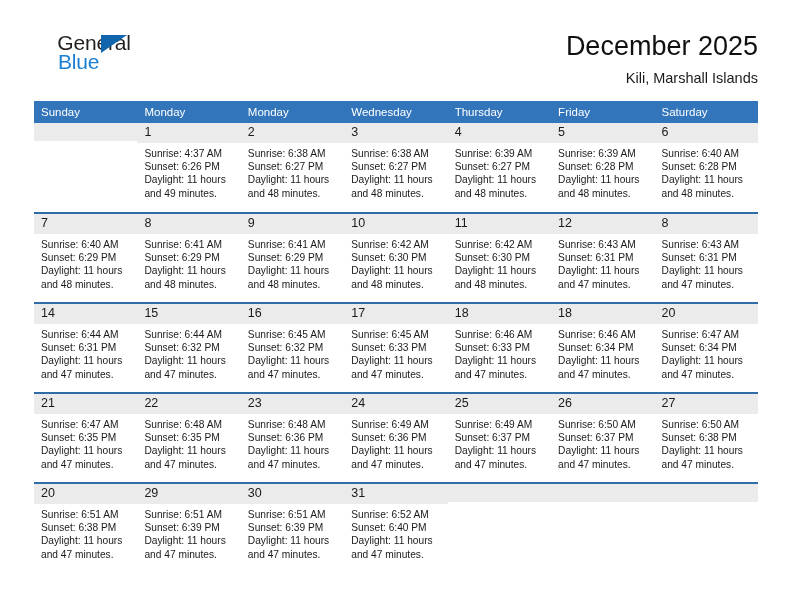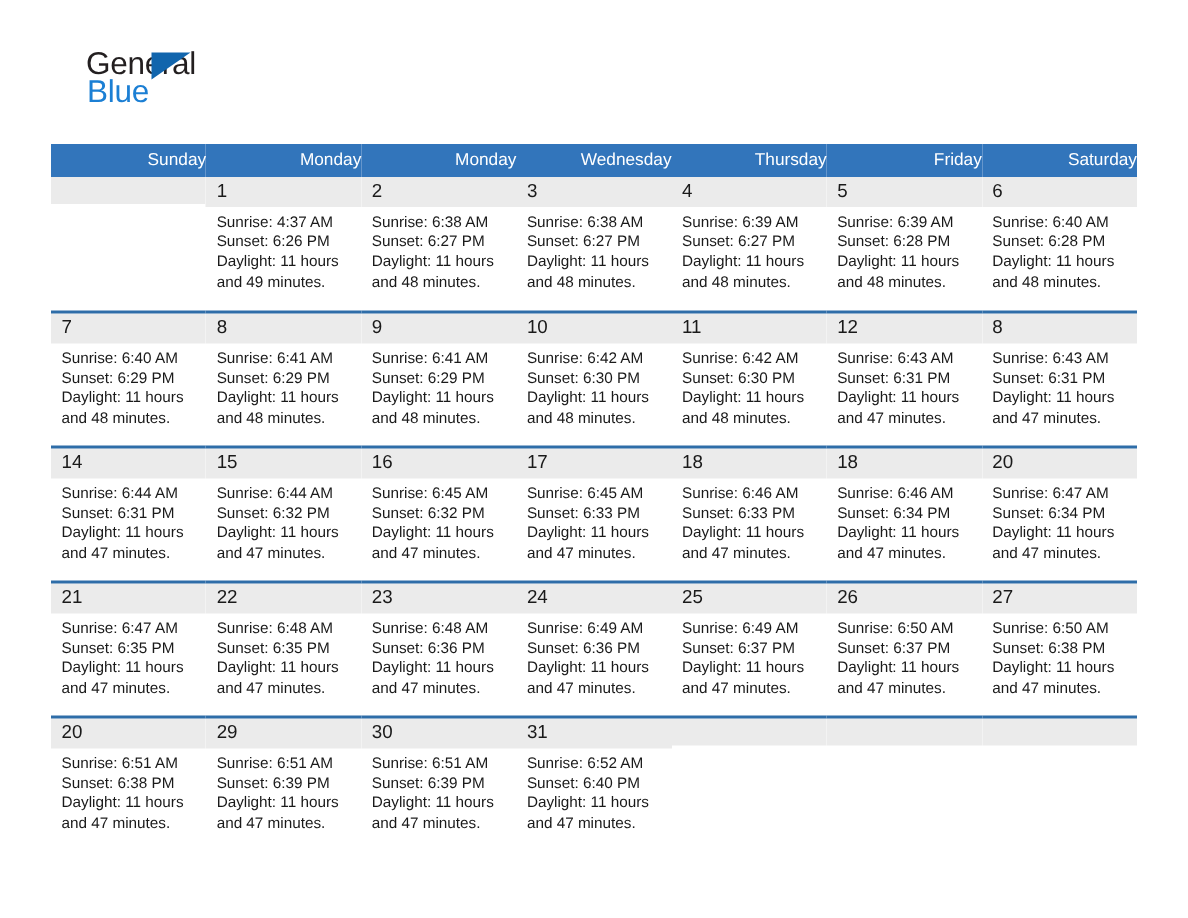--- a/index.html
+++ b/index.html
@@ -86,21 +86,21 @@
     margin: 12px 34px 0 34px;
     width: 724px;
     border-collapse: collapse;
     table-layout: fixed;
   }
   .calendar th {
     background: #3275bb;
     color: #ffffff;
     font-size: 11.5px;
     font-weight: normal;
-    text-align: right;
+    text-align: left;
     padding: 5px 0 5px 7px;
     height: 19px;
     box-sizing: border-box;
   }
   .calendar td {
     vertical-align: top;
     padding: 0;
     border-top: 2px solid #2e6da8;
     height: 90px;
     box-sizing: border-box;
@@ -140,20 +140,24 @@
 <div class="page">
 
   <div class="header">
 
     <div class="logo">
       <span class="logo-general">General</span>
       <span class="logo-triangle"></span>
       <span class="logo-blue">Blue</span>
     </div>
 
+    <div class="title-block">
+      <div class="cal-title">December 2025</div>
+      <div class="cal-subtitle">Kili, Marshall Islands</div>
+    </div>
 
   </div>
 
   <table class="calendar">
     <thead>
       <tr>
         <th>Sunday</th>
         <th>Monday</th>
         <th>Monday</th>
         <th>Wednesday</th>

